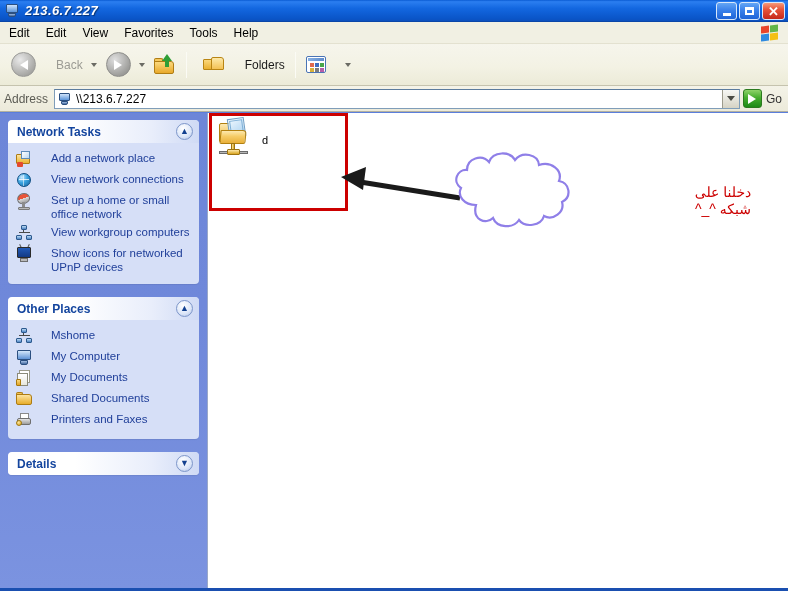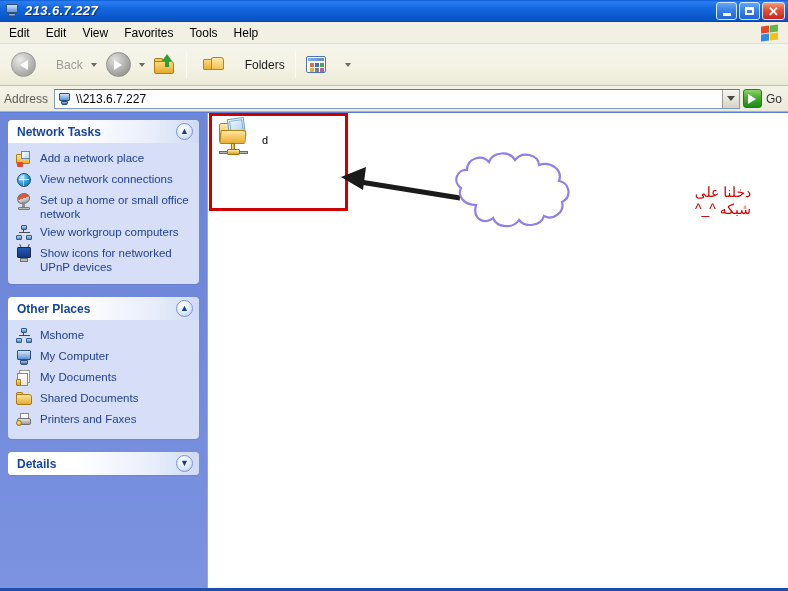--- a/index.html
+++ b/index.html
@@ -292,21 +292,21 @@
     font-size: 9px; color: #12408f; font-weight: bold;
     line-height: 1;
   }
   .panel-body { padding: 6px 4px 8px 4px; }
   .panel-row {
     display: flex; align-items: flex-start; padding: 2px 2px 2px 4px;
     cursor: default;
   }
   .panel-label {
     font-size: 11.5px; color: #21409a; line-height: 13.5px;
-    margin-left: 7px; padding-top: 1px;
+    margin-left: 18px; padding-top: 1px;
   }
   .ico { width: 17px; height: 17px; position: relative; flex: none; }
 
   
   .g-folder-net .fb {
     position: absolute; left: 0; top: 3px; width: 14px; height: 10px;
     background: linear-gradient(to bottom,#fde4a0,#eab430);
     border: 1px solid #ae7d14; border-radius: 1px 2px 1px 1px;
   }
   .g-folder-net .pg {

